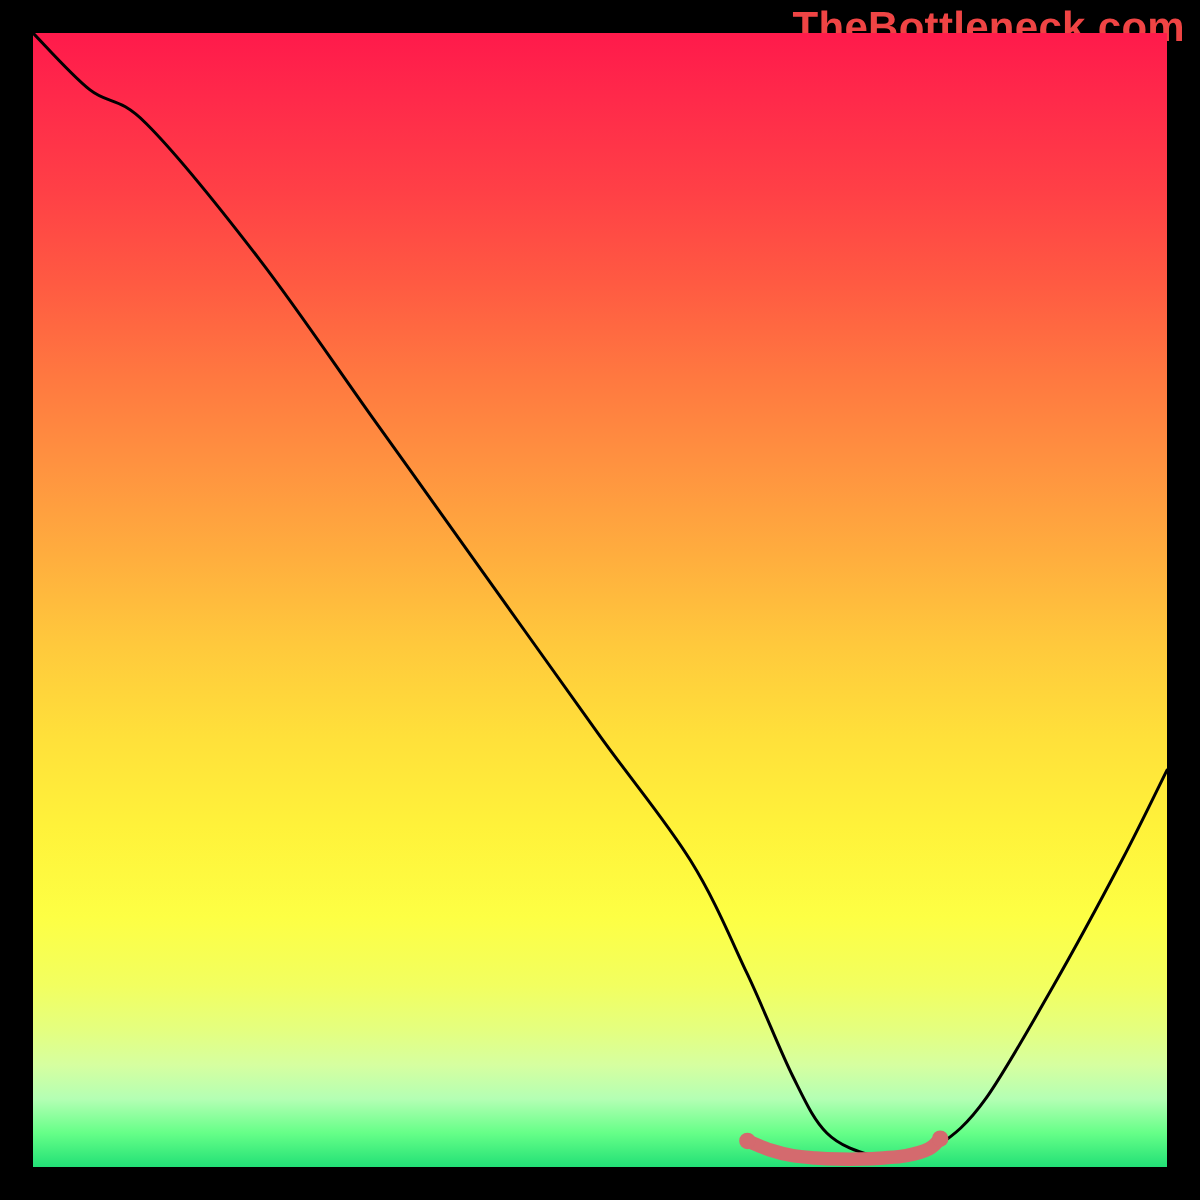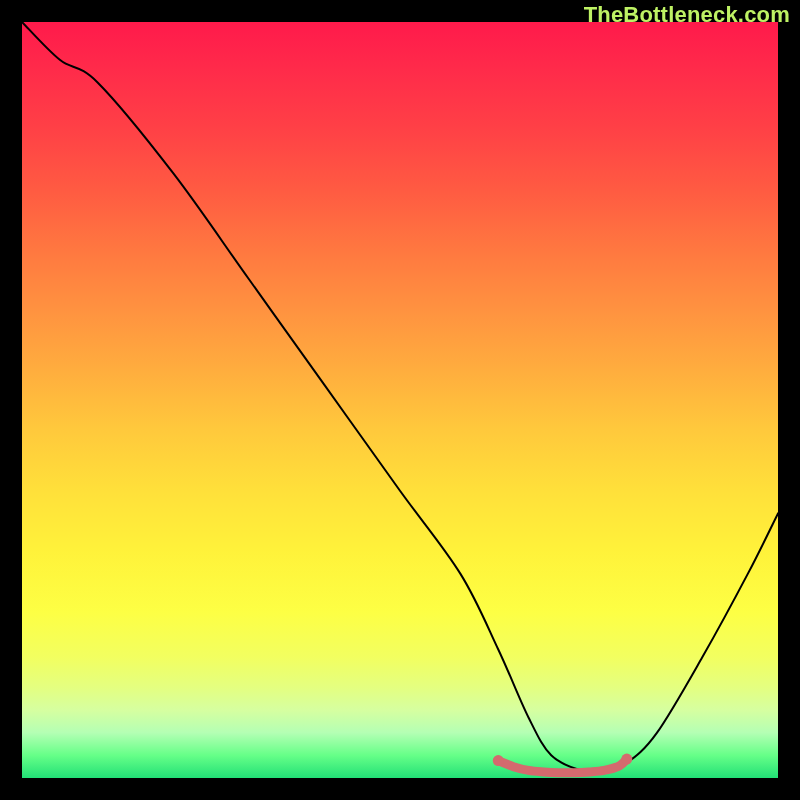--- a/index.html
+++ b/index.html
@@ -38,23 +38,23 @@
       #d6ffa0 91%,
       #b4ffb4 94%,
       #66ff88 97%,
       #22e076 100%);
   }
   .watermark {
     position: absolute;
     top: 2px;
     right: 10px;
     font-family: Arial, Helvetica, sans-serif;
-    font-size: 22px;
+    font-size: 28px;
     font-weight: 600;
-    color: #bef264;
+    color: #ef4444;
     letter-spacing: 0.2px;
     user-select: none;
   }
   svg.curve {
     position: absolute;
     inset: 0;
     width: 100%;
     height: 100%;
   }
 </style>

